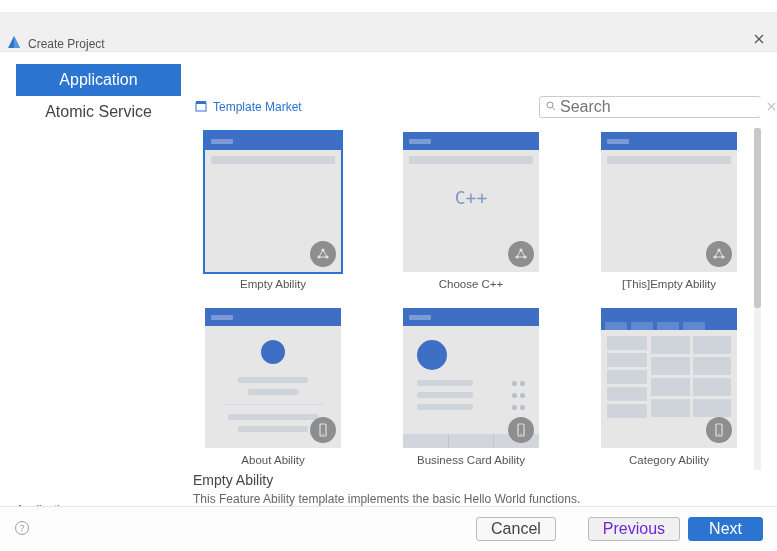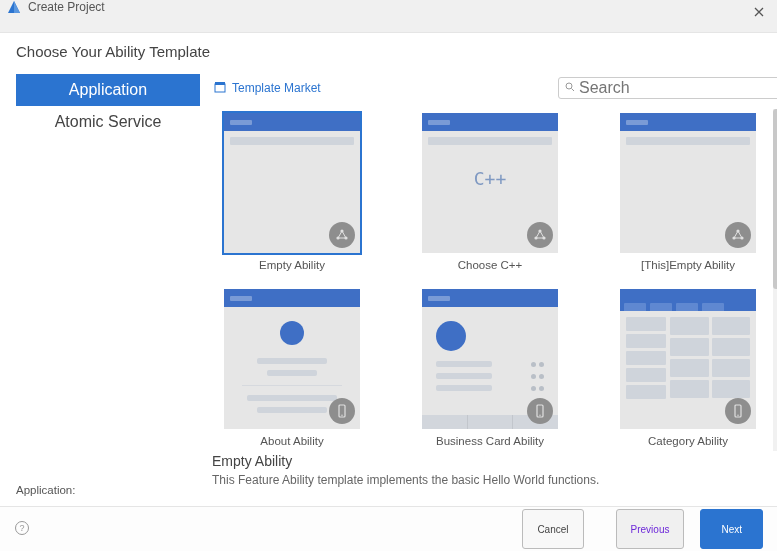--- a/index.html
+++ b/index.html
@@ -11,26 +11,27 @@
       font-family: "Segoe UI", Arial, sans-serif;
       font-size: 12px;
       color: #333;
       background: #fff;
       width: 777px;
       height: 551px;
       overflow: hidden;
       position: relative;
     }
     .titlebar {
-      height: 33px;
-      display: flex;
-      align-items: flex-start;
+      height: 40px;
+      display: flex;
+      align-items: flex-end;
       padding: 0 6px;
       background: #f0f0f0;
       border-bottom: 1px solid #e5e5e5;
+      margin-top: 12px;
     }
     .titlebar-icon {
       width: 16px;
       height: 16px;
       margin-right: 6px;
     }
     .titlebar-title {
       flex: 1;
       font-size: 12px;
       color: #555;
@@ -378,41 +379,40 @@
       color: #999;
       font-size: 14px;
       cursor: pointer;
     }
     .footer-buttons {
       margin-left: auto;
       display: flex;
       gap: 8px;
     }
     .btn {
-      height: 40px;
+      height: 24px;
       padding: 0 14px;
-      font-size: 10px;
+      font-size: 16px;
       border-radius: 3px;
       border: 1px solid #bbb;
       background: #f8f8f8;
       cursor: pointer;
       color: #444;
     }
     .btn.disabled {
       color: #6d28d9;
       background: #f0f0f0;
       cursor: default;
       margin-left: 24px;
     }
     .btn.primary {
       background: #2b74d0;
       border-color: #2b74d0;
       color: #fff;
       padding: 0 20px;
-      margin-left: 8px;
     }
   </style>
 </head>
 <body>
 
 <div class="titlebar">
   <span class="titlebar-icon">
     <svg viewBox="0 0 16 16">
         <path d="M8 1 L14 13 L2 13 Z" fill="#2b74d0"></path>
         <path d="M8 1 L14 13 L8 13 Z" fill="#5a97df"></path>
@@ -421,21 +421,20 @@
   <span class="titlebar-title">Create Project</span>
   <span class="titlebar-close">
     <svg width="10" height="10" viewBox="0 0 10 10">
         <path d="M1 1 L9 9 M9 1 L1 9" stroke="#555" stroke-width="1.3"></path>
       </svg>
   </span>
 </div>
 
 <div class="content">
   <div class="left-panel">
-    <div class="heading">Choose Your Ability Template</div>
     <ul class="category-list" id="category-list">
         <li class="category-item selected">Application</li>
         <li class="category-item">Atomic Service</li>
       </ul>
     <div class="category-desc">
       <div class="category-desc-title">Application:</div>
     </div>
   </div>
 
   <div class="right-panel">

